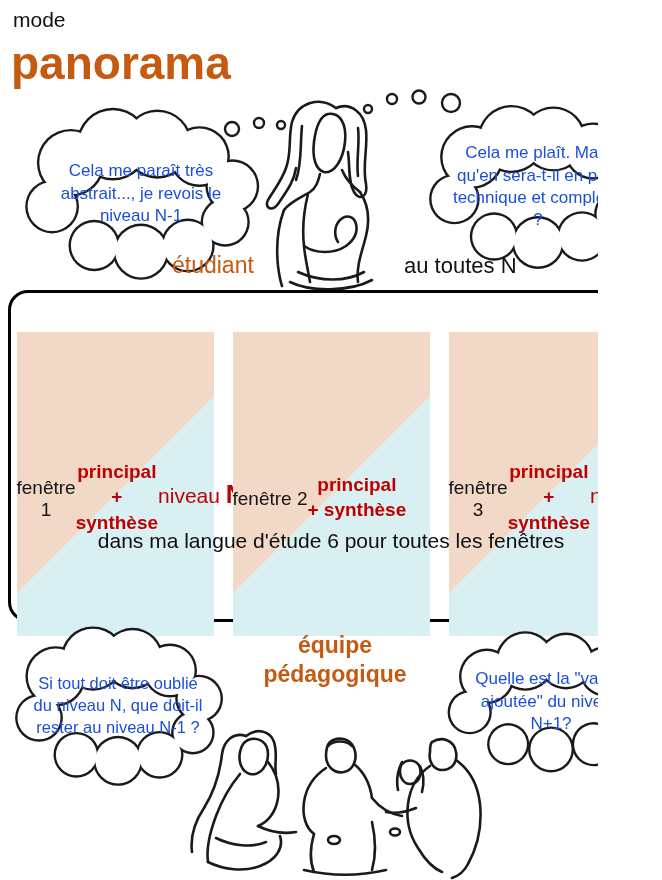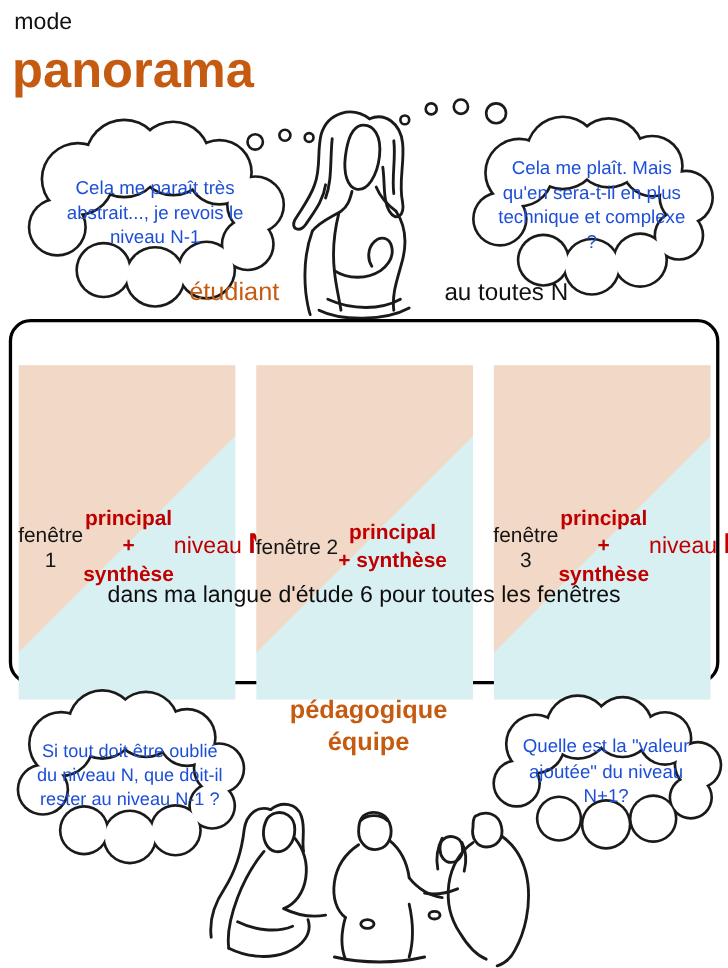--- a/index.html
+++ b/index.html
@@ -1,20 +1,20 @@
 <!DOCTYPE html>
 <html style="--orange: #c55a11; --red: #c00000; --peach: #f2d8c6; --cyan: #d9f0f3;"><head>
 <meta charset="utf-8">
 <style>
   :root{
     --orange:#c55a11; --red:#c00000; --peach:#f2d8c6; --cyan:#d9f0f3; --ink:#111111;
   }
   html,body{margin:0;padding:0;background:#fff;}
   .canvas{
-    position:relative;width:662px;height:880px;overflow:hidden;background:#fff;
+    position:relative;width:598px;height:880px;overflow:hidden;background:#fff;
     font-family:"Liberation Sans", sans-serif;color:var(--ink);
   }
   .mode{position:absolute;left:13px;top:8px;font-size:21px;color:#111;}
   .title{position:absolute;left:11px;top:36px;font-size:46px;font-weight:bold;color:var(--orange);}
 
   
   .bubble{position:absolute;}
   .bubble svg.cloud{position:absolute;left:0;top:0;width:100%;height:100%;overflow:visible;}
   .btext{
     position:absolute;inset:0;display:flex;align-items:center;justify-content:center;
@@ -199,22 +199,22 @@
       </div>
       <div class="panel-level">
         <span>niveau</span>&nbsp;<span class="lvl">N+1</span>
       </div>
     </div>
 
     <div class="board-footer">dans ma langue d'étude 6 pour toutes les fenêtres</div>
   </div>
 
   <div class="team-label">
+    <div>équipe</div>
     <div>pédagogique</div>
-    <div>équipe</div>
   </div>
 
   <div class="bubble b-bl">
     <svg class="cloud" viewBox="0 0 208 148">
         <g fill="#1a1a1a">
           <circle cx="41.6" cy="44.4" r="30.2"></circle>
           <circle cx="79.0" cy="26.6" r="32.2"></circle>
           <circle cx="118.6" cy="26.6" r="30.8"></circle>
           <circle cx="156.0" cy="38.5" r="27.0"></circle>
           <circle cx="185.1" cy="66.6" r="23.9"></circle>

